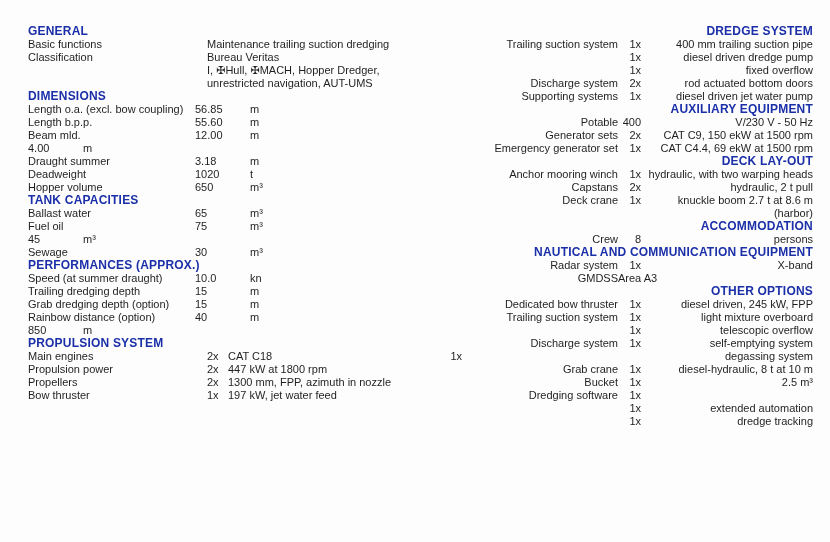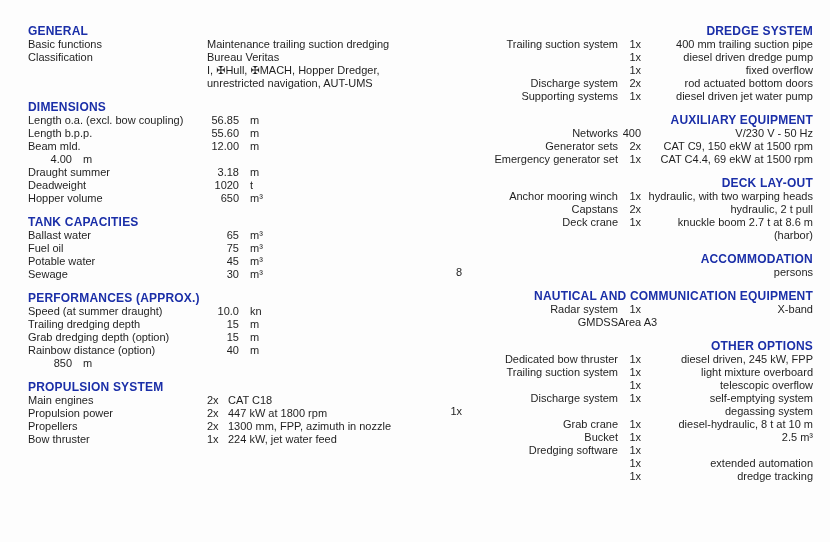--- a/index.html
+++ b/index.html
@@ -7,31 +7,31 @@
     width:830px;height:542px;background:#fdfdfd;
     font-family:"Liberation Sans", sans-serif;
     font-size:11px;color:#1f1f1f;
     -webkit-font-smoothing:antialiased;
   }
   .page{position:relative;width:830px;height:542px;overflow:hidden;background:#fdfdfd;}
   .col{position:absolute;top:25px;}
   .col-left{left:28px;width:392px;}
   .col-right{left:439px;width:374px;text-align:right;}
   .sec{margin:0;}
-  .sec + .sec{margin-top:11px;}
+  .sec + .sec{}
   .sec-title{
     font-size:12px;font-weight:bold;color:#1b2fa8;
     line-height:13px;letter-spacing:0.2px;white-space:nowrap;
   }
   .row{display:flex;line-height:13px;white-space:nowrap;}
   
   .c-labelw{flex:0 0 179px;overflow:hidden;}
   
   .c-label{flex:0 0 167px;overflow:hidden;}
-  .c-num{flex:0 0 44px;text-align:right;}
+  .c-num{flex:0 0 44px;}
   .c-unit{flex:0 0 auto;margin-left:11px;}
   
   .c-qty{flex:0 0 21px;}
   
   .c-qtyr{flex:0 0 23px;}
   .c-desc{flex:1 1 auto;}
 </style>
 </head>
 <body>
 
@@ -103,21 +103,20 @@
           <span class="c-label">Ballast water</span>
           <span class="c-num">65</span>
           <span class="c-unit">m³</span>
         </div>
       <div class="row">
           <span class="c-label">Fuel oil</span>
           <span class="c-num">75</span>
           <span class="c-unit">m³</span>
         </div>
       <div class="row">
-          <span class="c-label">Potable water</span>
           <span class="c-num">45</span>
           <span class="c-unit">m³</span>
         </div>
       <div class="row">
           <span class="c-label">Sewage</span>
           <span class="c-num">30</span>
           <span class="c-unit">m³</span>
         </div>
     </div>
 
@@ -162,21 +161,21 @@
           <span class="c-desc">447 kW at 1800 rpm</span>
         </div>
       <div class="row">
           <span class="c-labelw">Propellers</span>
           <span class="c-qty">2x</span>
           <span class="c-desc">1300 mm, FPP, azimuth in nozzle</span>
         </div>
       <div class="row">
           <span class="c-labelw">Bow thruster</span>
           <span class="c-qty">1x</span>
-          <span class="c-desc">224 kW, jet water feed</span>
+          <span class="c-desc">197 kW, jet water feed</span>
         </div>
     </div>
 
   </div>
 
   <div class="col col-right">
 
     <div class="sec">
       <div class="sec-title">DREDGE SYSTEM</div>
       <div class="row">
@@ -202,21 +201,21 @@
       <div class="row">
           <span class="c-labelw">Supporting systems</span>
           <span class="c-qtyr">1x</span>
           <span class="c-desc">diesel driven jet water pump</span>
         </div>
     </div>
 
     <div class="sec">
       <div class="sec-title">AUXILIARY EQUIPMENT</div>
       <div class="row">
-          <span class="c-labelw">Networks</span>
+          <span class="c-labelw">Potable</span>
           <span class="c-qtyr">400</span>
           <span class="c-desc">V/230 V - 50 Hz</span>
         </div>
       <div class="row">
           <span class="c-labelw">Generator sets</span>
           <span class="c-qtyr">2x</span>
           <span class="c-desc">CAT C9, 150 ekW at 1500 rpm</span>
         </div>
       <div class="row">
           <span class="c-labelw">Emergency generator set</span>
@@ -245,20 +244,21 @@
       <div class="row">
           <span class="c-labelw"></span>
           <span class="c-qtyr"></span>
           <span class="c-desc">(harbor)</span>
         </div>
     </div>
 
     <div class="sec">
       <div class="sec-title">ACCOMMODATION</div>
       <div class="row">
+          <span class="c-labelw">Crew</span>
           <span class="c-qtyr">8</span>
           <span class="c-desc">persons</span>
         </div>
     </div>
 
     <div class="sec">
       <div class="sec-title">NAUTICAL AND COMMUNICATION EQUIPMENT</div>
       <div class="row">
           <span class="c-labelw">Radar system</span>
           <span class="c-qtyr">1x</span>

